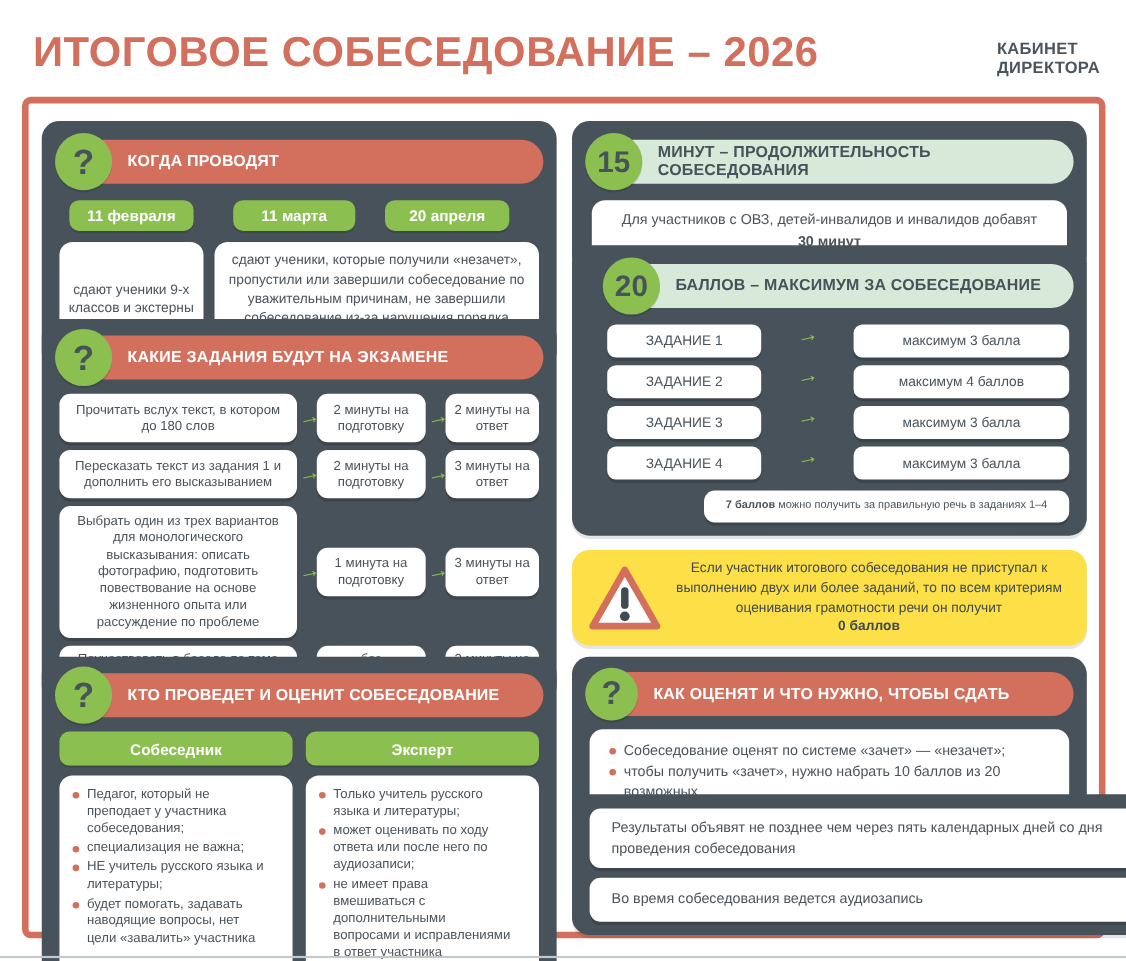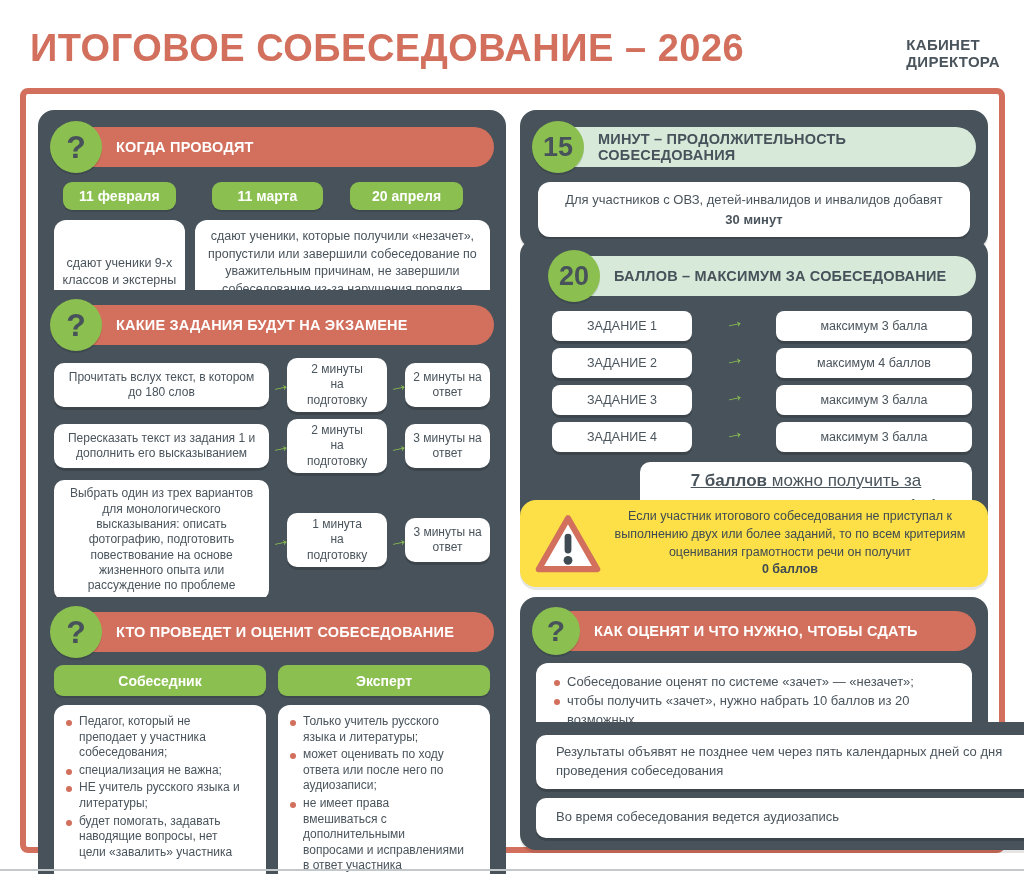--- a/index.html
+++ b/index.html
@@ -49,41 +49,41 @@
   .dates-row { display:flex; margin:2px 0 10px; }
   .dates-row .slot1 { width:30%; display:flex; justify-content:center; }
   .dates-row .slot2 { width:70%; display:flex; justify-content:space-evenly; }
   .when-notes { display:flex; gap:10px; }
   .when-notes .small { width:30%; font-size:12.5px; line-height:1.35; padding:8px 6px; }
   .when-notes .large { flex:1; font-size:12.5px; line-height:1.4; padding:8px 10px; }
 
   
   .task-row { display:flex; align-items:center; margin-bottom:7px; }
   .task-row .tbox { width:218px; min-height:44px; font-size:12px; line-height:1.28; padding:5px 8px; border-radius:10px; }
-  .task-row .mbox { width:100px; min-height:44px; font-size:12px; line-height:1.28; padding:4px 22px; border-radius:10px; }
+  .task-row .mbox { width:100px; min-height:44px; font-size:12px; line-height:1.28; padding:4px 10px; border-radius:10px; }
   .task-row .abox { width:86px; min-height:44px; font-size:12px; line-height:1.28; padding:4px 6px; border-radius:10px; }
   .task-row .arrow { width:16px; text-align:center; margin:0 1px; }
 
   
   .who-subs { display:flex; gap:12px; margin-bottom:9px; }
   .who-sub { flex:1; background:#8bbf50; border-radius:9px; height:31px; color:#fff; font-weight:bold;
     font-size:14px; display:flex; align-items:center; justify-content:center; box-shadow:0 2px 0 rgba(0,0,0,.12); }
   .who-cols { display:flex; gap:12px; }
   .who-col { flex:1; font-size:12px; line-height:1.3; padding:9px 24px 9px 12px; border-radius:12px; }
   .who-col .bullet { margin-bottom:2px; }
 
   
   .dur-note { margin:2px 2px 0; padding:8px 10px; font-size:13px; line-height:1.5; }
 
   
   .pt-row { display:flex; align-items:flex-start; margin-bottom:7px;gap:31px; }
   .pt-row .task { width:140px; min-height:30px; font-size:12.5px; border-radius:8px; padding:4px; }
   .pt-row .arrow { width:22px; text-align:center; }
   .pt-row .max { flex:1; min-height:30px; font-size:12.5px; border-radius:8px; padding:4px; }
-  .pt-note { margin:10px 0 0 88px; padding:7px 12px; font-size:17px; line-height:1.45; border-radius:10px;text-decoration:underline; }
+  .pt-note { margin:10px 0 0 88px; padding:7px 12px; font-size:10px; line-height:1.45; border-radius:10px; }
 
   
   .warn { position:absolute; background:#fde047; border-radius:16px; display:flex; align-items:center;
     padding:8px 18px 8px 14px; box-shadow:0 3px 0 rgba(0,0,0,.10); }
   .warn-text { flex:1; color:#3f4a52; font-size:12.5px; line-height:1.42; text-align:center; font-weight:500; }
   .warn svg { width:68px; height:62px; margin-right:8px; flex:none; }
 
   
   .grade-box { padding:10px 14px 10px 18px; font-size:13px; line-height:1.45; border-radius:12px; }
 
@@ -213,21 +213,21 @@
     <div class="card-header">
       <div class="qcircle num">15</div>
       <div class="hbar mint">МИНУТ – ПРОДОЛЖИТЕЛЬНОСТЬ СОБЕСЕДОВАНИЯ</div>
     </div>
     <div class="wbox center dur-note" style="flex-direction:column;">
       <span>Для участников с ОВЗ, детей-инвалидов и инвалидов добавят</span>
       <b>30 минут</b>
     </div>
   </div>
 
-  <div class="card" style="left:520px; top:239px; width:468px; min-height:254px;padding-left:32px;">
+  <div class="card" style="left:520px; top:223px; width:468px; min-height:254px;padding-left:32px;">
     <div class="card-header">
       <div class="qcircle num">20</div>
       <div class="hbar mint">БАЛЛОВ – МАКСИМУМ ЗА СОБЕСЕДОВАНИЕ</div>
     </div>
     <div class="pt-row">
       <div class="wbox center task">ЗАДАНИЕ 1</div>
       <span class="arrow">→</span>
       <div class="wbox center max">максимум 3 балла</div>
     </div>
     <div class="pt-row">

